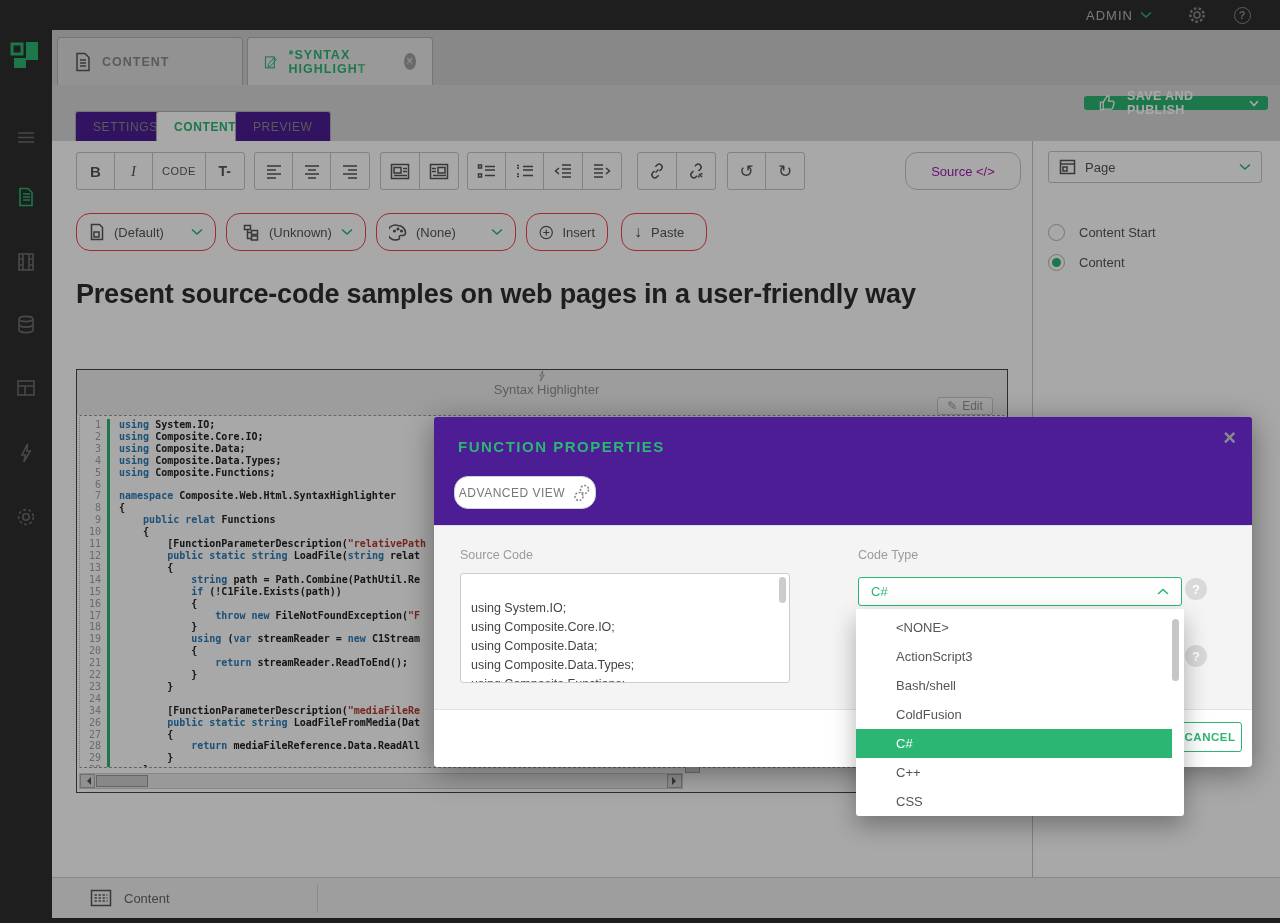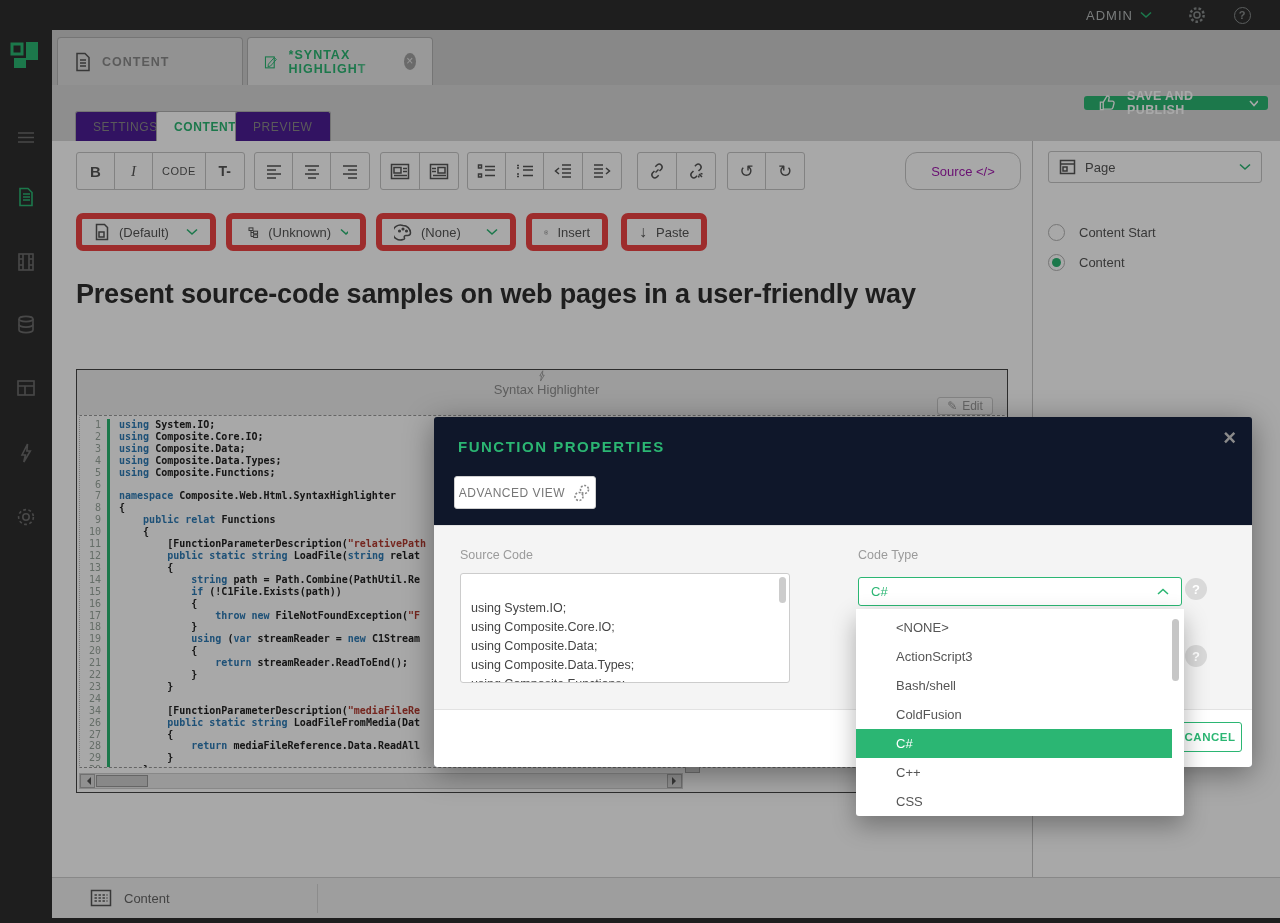--- a/index.html
+++ b/index.html
@@ -43,21 +43,21 @@
 
   .tgroup { position:absolute; display:flex; border:1px solid #c5c5c5; border-radius:3px; background:#fff; }
   .tbtn { height:36px; min-width:38px; display:flex; align-items:center; justify-content:center; border-right:1px solid #c5c5c5; color:#555; font-size:13px; cursor:pointer; padding:0 9px; }
   .tbtn:last-child { border-right:none; }
   .tbtn.b { font-weight:bold; font-size:15px; }
   .tbtn.i { font-style:italic; font-size:15px; font-family:"Liberation Serif", serif; }
   .tbtn.small { font-size:11px; letter-spacing:0.5px; }
   .tbtn.tminus { font-weight:bold; font-size:14px; }
   .srcbtn { position:absolute; left:853px; top:0; width:116px; height:38px; border:1px solid #c5c5c5; border-radius:12px; display:flex; align-items:center; justify-content:center; color:#a21caf; font-size:13px; cursor:pointer; }
 
-  .dropbtn { position:absolute; height:38px; border:6px solid #ef4444; border-radius:7px; display:flex; align-items:center; gap:9px; padding:0 12px; color:#555; font-size:13px; background:#fff; cursor:pointer; }
+  .dropbtn { position:absolute; height:38px; border:1px solid #ef4444; border-radius:14px; display:flex; align-items:center; gap:9px; padding:0 12px; color:#555; font-size:13px; background:#fff; cursor:pointer; }
   .dropbtn .chev { margin-left:auto; }
 
   .heading { position:absolute; left:24px; top:138px; width:930px; font-size:27px; font-weight:800; color:#2e2e2e; letter-spacing:-0.2px; }
 
   
   .widget { position:absolute; left:24px; top:228px; width:932px; height:424px; border:1px solid #454545; background:#fff; }
   .whead { height:45px; background:#efefef; display:flex; align-items:center; padding:0 14px;flex-direction:column; }
   .wtitle { font-size:13px; color:#8f8f8f; margin-left:9px; }
   .editbtn { margin-left:auto; width:56px; height:24px; border:1px solid #c7c7c7; border-radius:3px; background:#f4f4f4; color:#9a9a9a; font-size:12px; display:flex; align-items:center; justify-content:center; gap:5px; cursor:pointer; }
   .codearea { position:absolute; left:2px; right:2px; top:45px; bottom:24px; border-top:1px dashed #9a9a9a; border-bottom:1px dashed #9a9a9a; border-left:1px dotted #bbb; border-right:1px dotted #bbb; overflow:hidden; padding-top:3px; background:#fff; }
@@ -86,24 +86,24 @@
   .radio-label { font-size:13px; color:#555; }
 
   
   .bottombar { left:52px; top:877px; width:1228px; height:41px; background:#f0f0f0; border-top:1px solid #cfcfcf; }
   .bb-item { position:absolute; left:22px; top:0; height:40px; display:flex; align-items:center; gap:12px; padding:0 16px; color:#666; font-size:13px; }
   .bb-div { position:absolute; left:265px; top:6px; width:1px; height:29px; background:#d5d5d5; }
   .bottomstrip { left:0; top:918px; width:1280px; height:5px; background:#2e2e2e; }
 
   
   .overlay { left:0; top:0; width:1280px; height:923px; background:rgba(0,0,0,0.34); z-index:50; }
-  .modal { left:434px; top:417px; width:818px; height:350px; background:#0f172a; border-radius:3px; box-shadow:0 6px 30px rgba(0,0,0,0.4); z-index:60; }
+  .modal { left:434px; top:417px; width:818px; height:350px; background:#4c1d95; border-radius:3px; box-shadow:0 6px 30px rgba(0,0,0,0.4); z-index:60; }
   .m-title { position:absolute; left:24px; top:21px; color:#2bb673; font-size:15px; font-weight:bold; letter-spacing:1.5px; }
   .m-close { position:absolute; right:16px; top:8px; font-size:22px; color:#8a8a8a; cursor:pointer; font-weight:bold; }
-  .advbtn { position:absolute; left:20px; top:59px; width:142px; height:33px; border:1px solid #d0d0d0; border-radius:3px; background:#fff; display:flex; align-items:center; justify-content:center; gap:8px; color:#777; font-size:12px; letter-spacing:0.5px; cursor:pointer; }
+  .advbtn { position:absolute; left:20px; top:59px; width:142px; height:33px; border:1px solid #d0d0d0; border-radius:14px; background:#fff; display:flex; align-items:center; justify-content:center; gap:8px; color:#777; font-size:12px; letter-spacing:0.5px; cursor:pointer; }
   .m-body { position:absolute; left:0; top:108px; width:818px; height:185px; background:#f4f4f4; border-top:1px solid #e2e2e2; border-bottom:1px solid #e2e2e2; }
   .f-label { position:absolute; font-size:12.5px; color:#9b9b9b; }
   .srcbox { position:absolute; left:26px; top:47px; width:330px; height:110px; background:#fff; border:1px solid #ccc; border-radius:3px; padding:6px 14px 0 10px; overflow:hidden; font-size:12.5px; color:#444; line-height:19px; white-space:pre-line; cursor:text; }
   .srcthumb { position:absolute; right:3px; top:3px; width:7px; height:26px; background:#ccc; border-radius:4px; }
   .helpdot { position:absolute; width:22px; height:22px; border-radius:50%; background:#d9d9d9; color:#fff; font-size:13px; font-weight:bold; display:flex; align-items:center; justify-content:center; }
   .ctselect { position:absolute; left:424px; top:51px; width:324px; height:29px; background:#fff; border:1.5px solid #2bb673; border-radius:3px; display:flex; align-items:center; padding:0 12px; color:#2bb673; font-size:13px; cursor:pointer; }
   .ctselect .chev { margin-left:auto; }
   .m-footer { position:absolute; left:0; top:293px; width:818px; height:57px; background:#fff; border-radius:0 0 3px 3px; }
   .cancelbtn { position:absolute; left:744px; top:12px; width:64px; height:30px; border:1px solid #2bb673; border-radius:3px; background:#fff; color:#2bb673; font-size:11.5px; font-weight:bold; letter-spacing:0.5px; display:flex; align-items:center; justify-content:center; cursor:pointer; }
 

